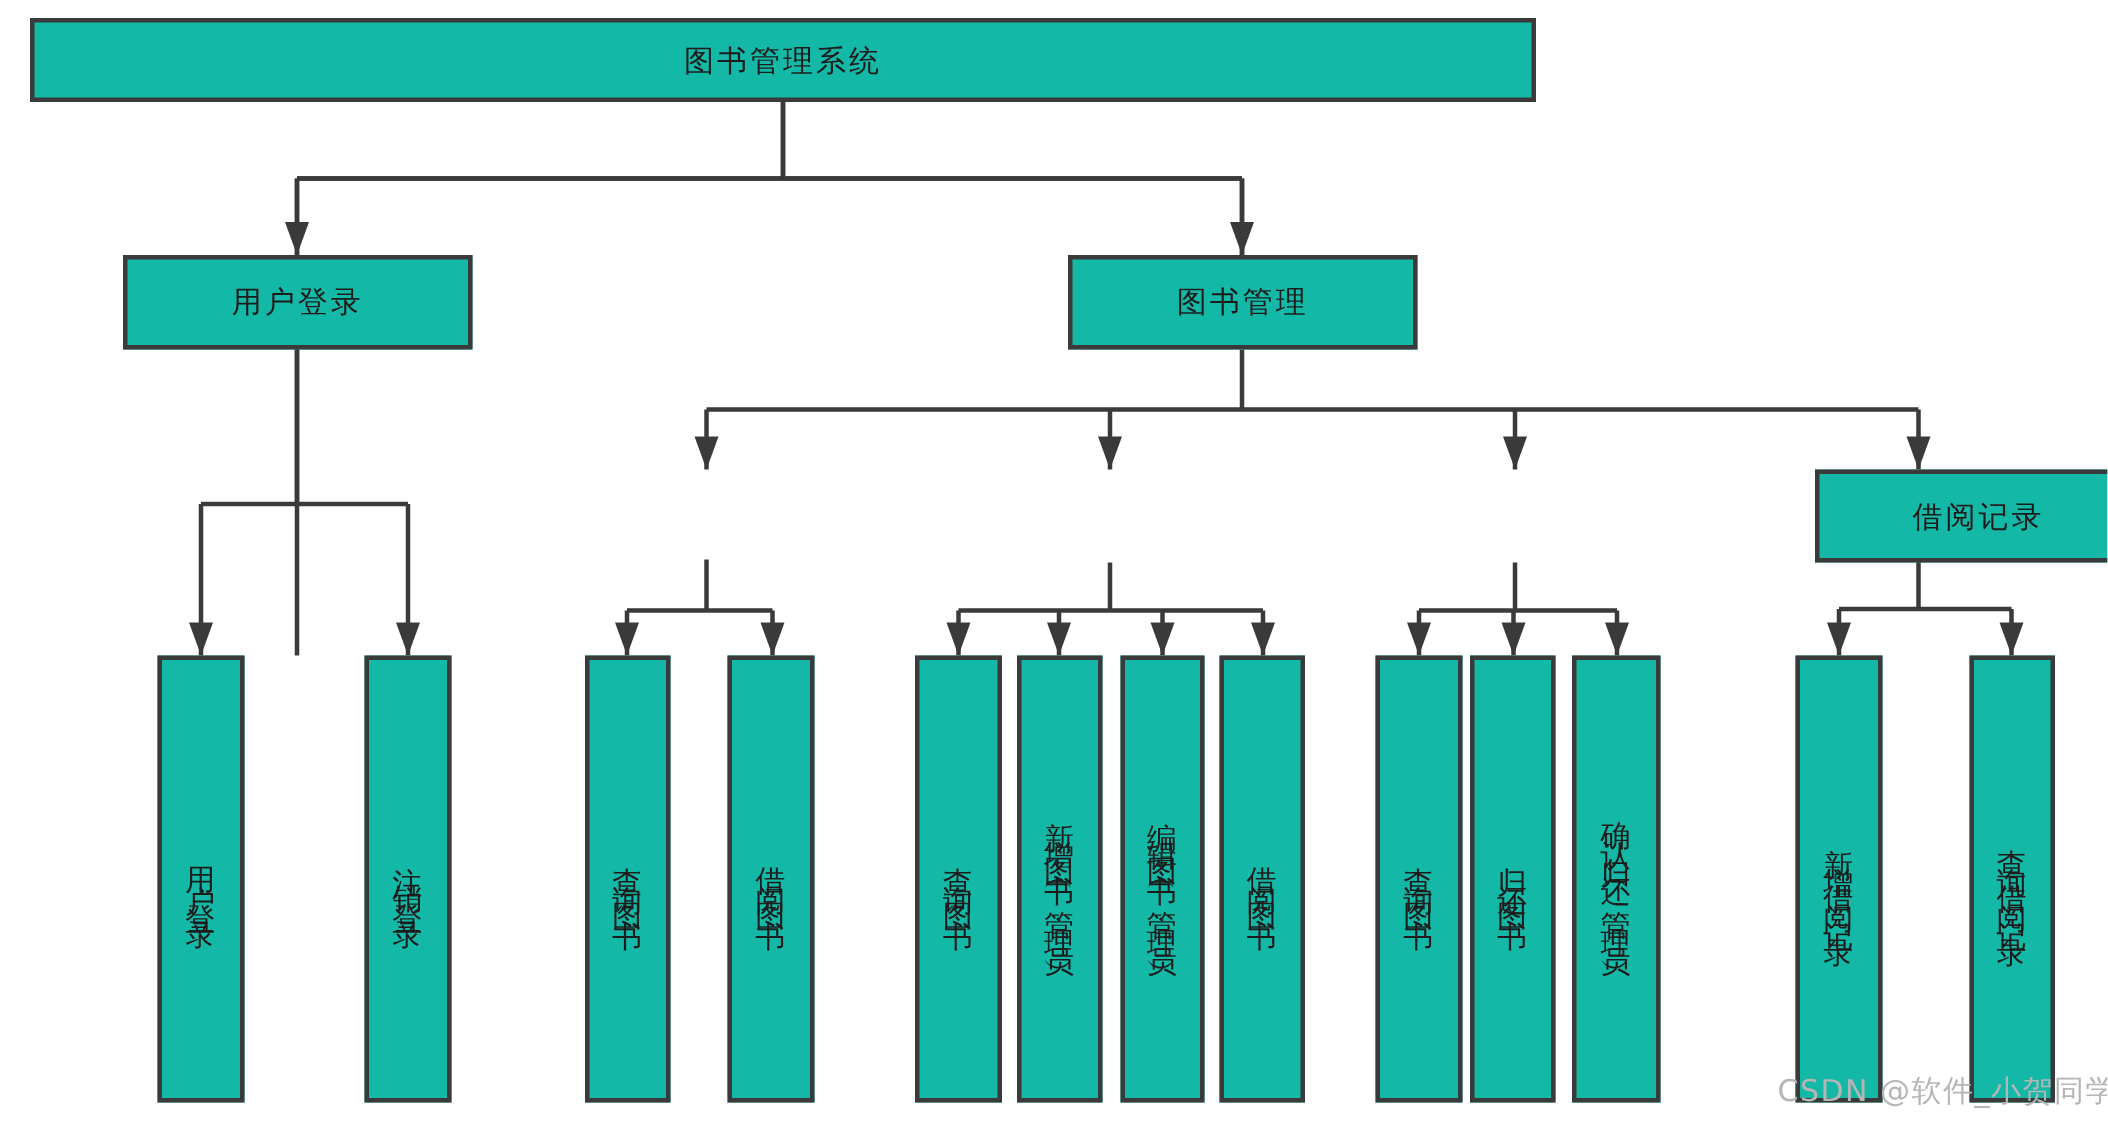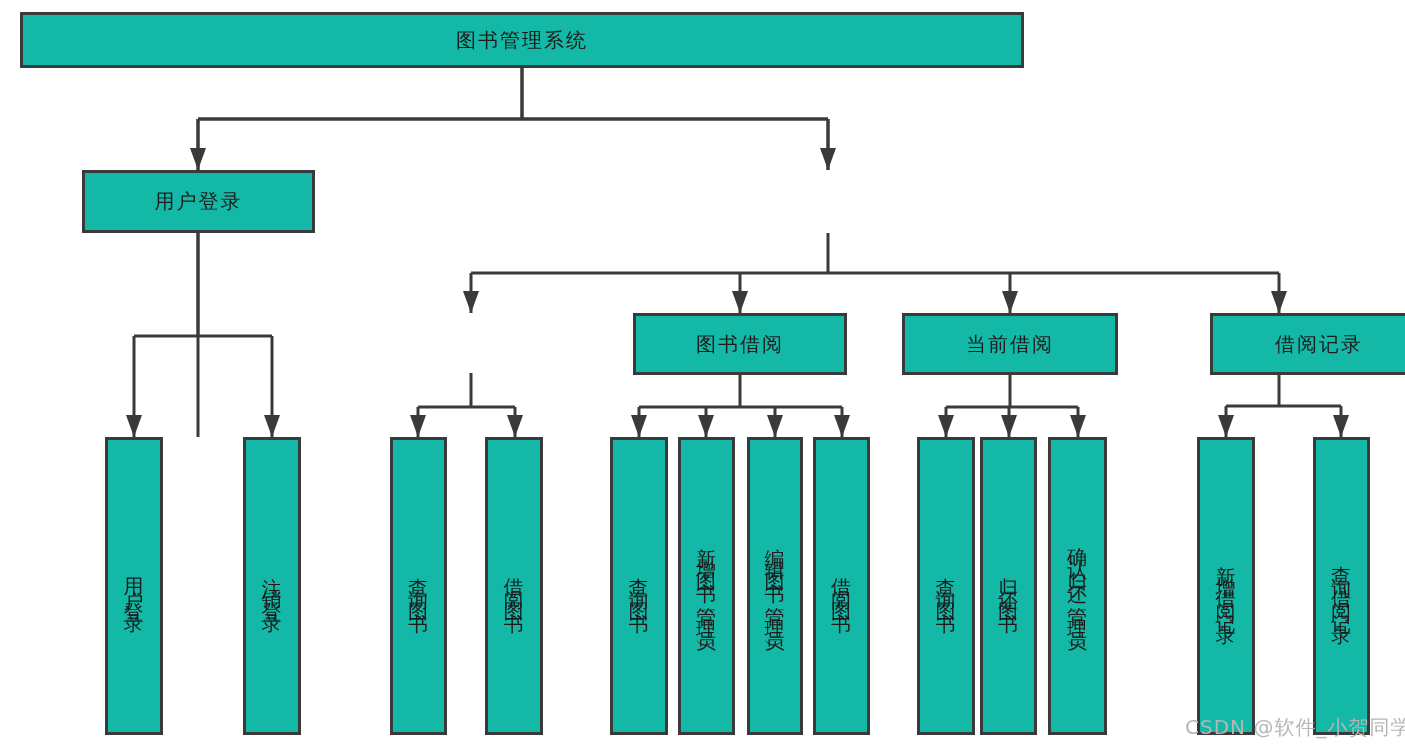--- a/index.html
+++ b/index.html
@@ -113,23 +113,22 @@
       <polygon points="1001,415 1017,415 1009,437"></polygon>
       <polygon points="1070,415 1086,415 1078,437"></polygon>
       <polygon points="1218,415 1234,415 1226,437"></polygon>
       <polygon points="1333,415 1349,415 1341,437"></polygon>
     </g>
   </svg>
 
   <div class="node n-root">图书管理系统</div>
 
   <div class="node n-l2-0">用户登录</div>
+  <div class="node n-l2-1">图书管理</div>
 
-  <div class="node n-l3 n-l3-1">图书借阅</div>
-  <div class="node n-l3 n-l3-2">当前借阅</div>
   <div class="node n-l3 n-l3-3">借阅记录</div>
 
   <div class="node leaf lf-0">
     <span>用户登录</span>
   </div>
   <div class="node leaf lf-1">
     <span>注销登录</span>
   </div>
   <div class="node leaf lf-2">
     <span>查询图书</span>

